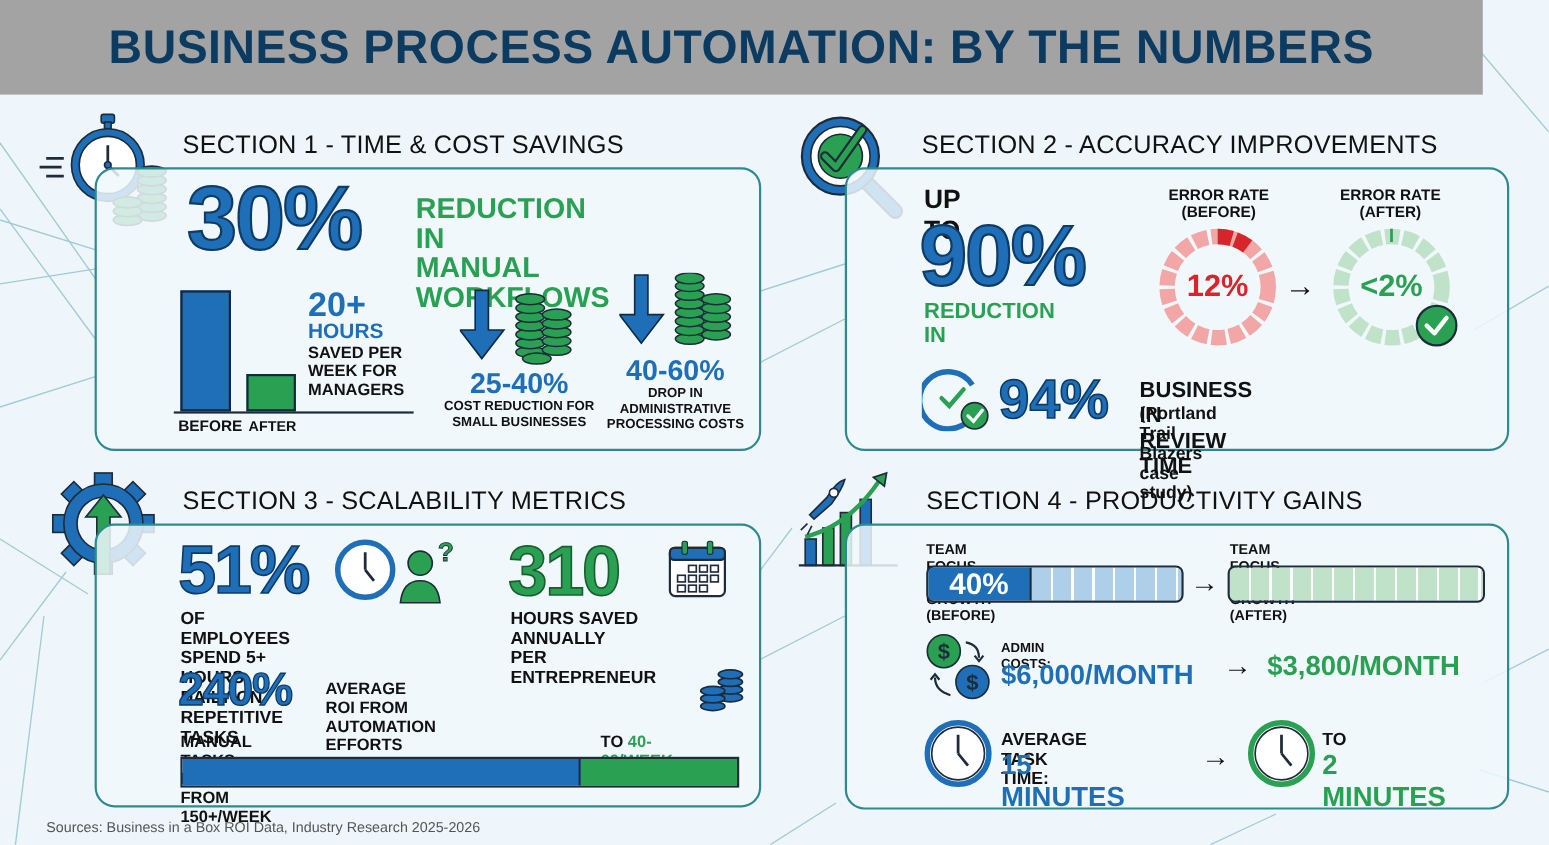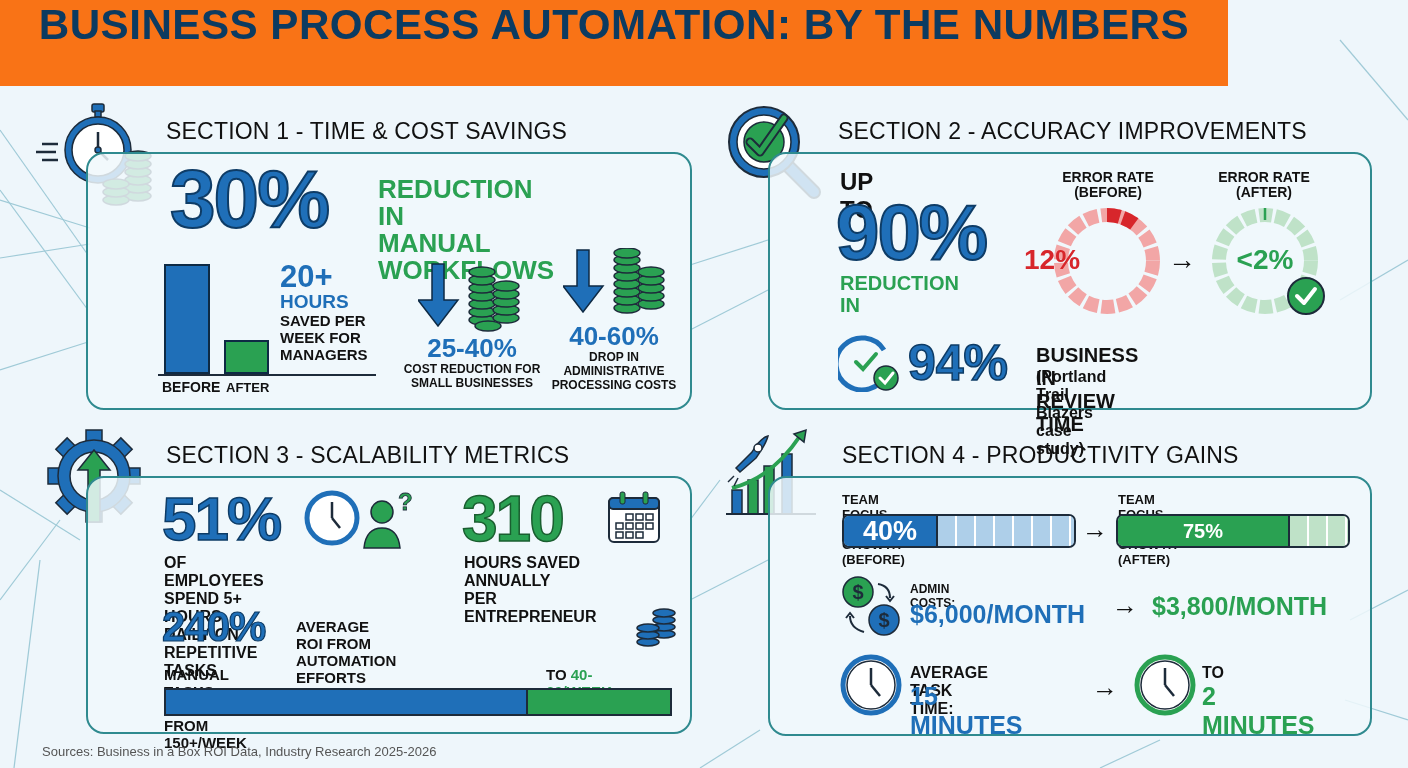--- a/index.html
+++ b/index.html
@@ -1,19 +1,19 @@
 <!DOCTYPE html>
 <html><head>
 <meta charset="utf-8">
 <style>
 *{box-sizing:border-box;margin:0;padding:0}
 html,body{width:1408px;height:768px;overflow:hidden}
 body{background:#eef6fb;font-family:"Liberation Sans","DejaVu Sans",sans-serif;position:relative;color:#111}
 .bg-lines{position:absolute;left:0;top:0;width:1408px;height:768px;z-index:0}
-.header{position:absolute;left:0;top:0;width:1228px;height:86px;background:#f97316;display:flex;align-items:flex-start;justify-content:center;z-index:1}
+.header{position:absolute;left:0;top:0;width:1348px;height:86px;background:#a3a3a3;display:flex;align-items:center;justify-content:center;z-index:1}
 .header h1{font-size:43px;font-weight:900;color:#0c3b61;letter-spacing:0.5px;transform:scaleX(0.98)}
 .section{position:absolute;z-index:2}
 .sec-title{position:absolute;font-weight:400;font-size:23px;color:#111;white-space:nowrap;letter-spacing:0.2px}
 .panel{position:absolute;border:2.5px solid #2f8a8f;border-radius:18px;background:rgba(240,248,252,0.85)}
 .blue{color:#1f6fb8}
 .green{color:#2aa152}
 .b{font-weight:900}
 .abs{position:absolute}
 .footer{position:absolute;left:42px;top:744px;font-size:13px;color:#555;z-index:2}
 .lbl{font-weight:900;font-size:14px;line-height:15px;text-align:center;color:#111}
@@ -168,21 +168,21 @@
   </div>
 
   <div class="abs lbl" style="left:1050px;top:170px;width:116px">
     <div>ERROR RATE</div>
     <div>(BEFORE)</div>
   </div>
   <svg class="abs" style="left:1052px;top:206px" width="110" height="110" viewBox="0 0 110 110">
     <circle cx="55" cy="55" r="46" fill="none" stroke="#f2a6a6" stroke-width="14" stroke-dasharray="13 3.2"></circle>
     <circle cx="55" cy="55" r="46" fill="none" stroke="#d7262b" stroke-width="14" stroke-dasharray="13 3.2 13 300" transform="rotate(-90 55 55)"></circle>
   </svg>
-  <div class="abs b" style="left:1024px;top:244px;width:110px;text-align:left;font-size:28px;color:#d7262b">12%</div>
+  <div class="abs b" style="left:1052px;top:244px;width:110px;text-align:center;font-size:28px;color:#d7262b">12%</div>
   <div class="abs" style="left:1168px;top:244px;font-size:28px">→</div>
 
   <div class="abs lbl" style="left:1206px;top:170px;width:116px">
     <div>ERROR RATE</div>
     <div>(AFTER)</div>
   </div>
   <svg class="abs" style="left:1210px;top:206px" width="110" height="110" viewBox="0 0 110 110">
     <circle cx="55" cy="55" r="46" fill="none" stroke="#bfe2c8" stroke-width="14" stroke-dasharray="13 3.2"></circle>
     <line x1="55" y1="2" x2="55" y2="14" stroke="#2aa152" stroke-width="2.5"></line>
   </svg>
@@ -311,23 +311,20 @@
   <div class="abs b" style="left:842px;top:492px;font-size:13px">TEAM FOCUS ON GROWTH (BEFORE)</div>
   <div class="abs" style="left:842px;top:514px;width:234px;height:34px;border:2px solid #1d2b3a;border-radius:7px;overflow:hidden;display:flex;background:#aecfe9">
     <div style="width:94px;height:100%;background:#1f6fb8;border-right:2px solid #1d2b3a;display:flex;align-items:center;justify-content:center">
       <span class="b" style="color:#ffffff;font-size:27px">40%</span>
     </div>
     <div style="flex:1;height:100%;background:repeating-linear-gradient(90deg,#aecfe9 0 17px,#fff 17px 19px)"></div>
   </div>
   <div class="abs" style="left:1082px;top:514px;font-size:26px">→</div>
   <div class="abs b" style="left:1118px;top:492px;font-size:13px">TEAM FOCUS ON GROWTH (AFTER)</div>
   <div class="abs" style="left:1116px;top:514px;width:234px;height:34px;border:2px solid #1d2b3a;border-radius:7px;overflow:hidden;display:flex;background:#bfe2c8">
-    <div style="width:172px;height:100%;background:#2aa152;border-right:2px solid #1d2b3a;display:flex;align-items:center;justify-content:center">
-      <span class="b" style="color:#fff;font-size:20px">75%</span>
-    </div>
     <div style="flex:1;height:100%;background:repeating-linear-gradient(90deg,#bfe2c8 0 17px,#fff 17px 19px)"></div>
   </div>
 
   <svg class="abs" style="left:840px;top:574px" width="66" height="64" viewBox="0 0 66 64">
     <circle cx="18" cy="18" r="15" fill="#2aa152" stroke="#1d2b3a" stroke-width="1.5"></circle>
     <text x="18" y="25" text-anchor="middle" font-family="Liberation Sans, sans-serif" font-size="20" font-weight="bold" fill="#1d2b3a">$</text>
     <circle cx="44" cy="46" r="15" fill="#1f6fb8" stroke="#1d2b3a" stroke-width="1.5"></circle>
     <text x="44" y="53" text-anchor="middle" font-family="Liberation Sans, sans-serif" font-size="20" font-weight="bold" fill="#1d2b3a">$</text>
     <path d="M38 10 Q50 12 50 24" fill="none" stroke="#1d2b3a" stroke-width="2"></path>
     <path d="M46 22 L50 27 L54 22" fill="none" stroke="#1d2b3a" stroke-width="2"></path>

